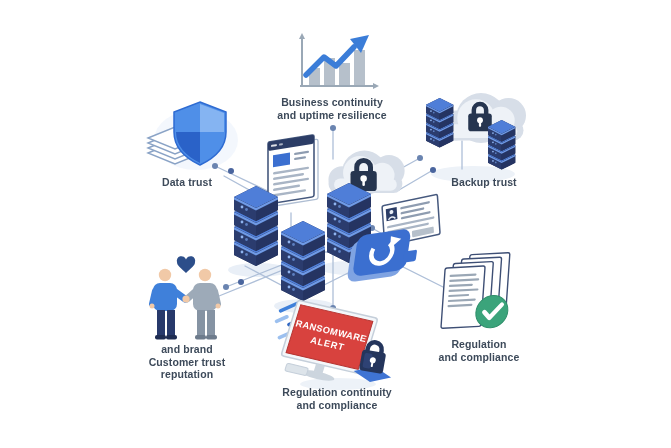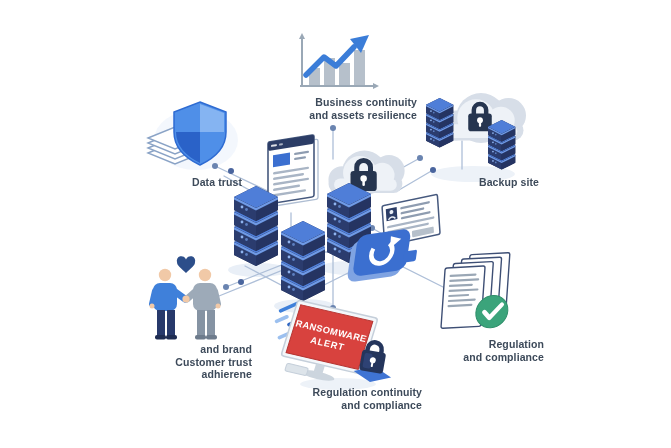--- a/index.html
+++ b/index.html
@@ -7,21 +7,21 @@
     position:relative;width:671px;height:448px;background:#ffffff;overflow:hidden;
     font-family:"Liberation Sans",sans-serif;
   }
   .icon{position:absolute;z-index:1;}
   .icon svg{overflow:visible;display:block;}
   .bg{position:absolute;left:0;top:0;z-index:0;}
   .label{
     position:absolute;z-index:2;text-align:center;
     font-weight:bold;font-size:10.5px;line-height:12.5px;color:#3d4a5a;letter-spacing:.1px;
   }
-  .label span{display:block;text-align:right;}
+  .label span{display:block;}
   svg text{font-family:"Liberation Sans",sans-serif;}
 </style>
 </head>
 <body>
 
 <div class="stage">
 
   <svg width="0" height="0" style="position:absolute">
     <defs>
       <g id="srvUnit">
@@ -295,35 +295,35 @@
           <circle cx="50" cy="58" r="16" fill="#3ba47b"></circle>
           <circle cx="50" cy="58" r="16" fill="none" stroke="#2f8f6a" stroke-width="1"></circle>
           <path d="M42.5,58 l5.5,6 l11.5,-12.5" stroke="#ffffff" stroke-width="4.5" fill="none" stroke-linecap="round" stroke-linejoin="round"></path>
         </g>
       </g>
     </svg>
   </div>
 
   <div class="label" style="left:247px;top:96px;width:170px">
     <span>Business continuity</span>
-    <span>and assets resilience</span>
+    <span>and uptime resilience</span>
   </div>
 
   <div class="label" style="left:132px;top:176px;width:110px">
     <span>Data trust</span>
   </div>
 
   <div class="label" style="left:429px;top:176px;width:110px">
-    <span>Backup site</span>
+    <span>Backup trust</span>
   </div>
 
   <div class="label" style="left:122px;top:343px;width:130px">
     <span>and brand</span>
     <span>Customer trust</span>
-    <span>adhierene</span>
+    <span>reputation</span>
   </div>
 
   <div class="label" style="left:252px;top:386px;width:170px">
     <span>Regulation continuity</span>
     <span>and compliance</span>
   </div>
 
   <div class="label" style="left:414px;top:338px;width:130px">
     <span>Regulation</span>
     <span>and compliance</span>

